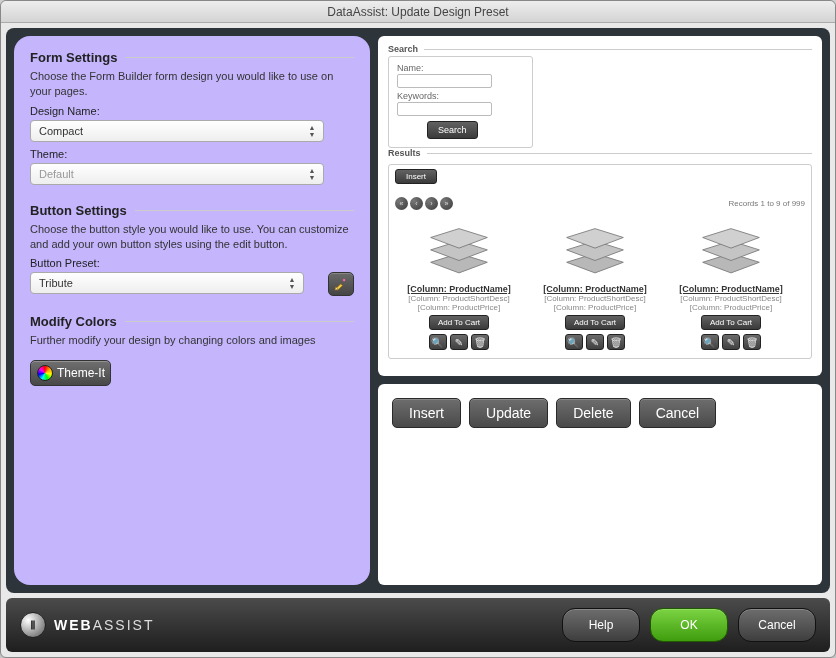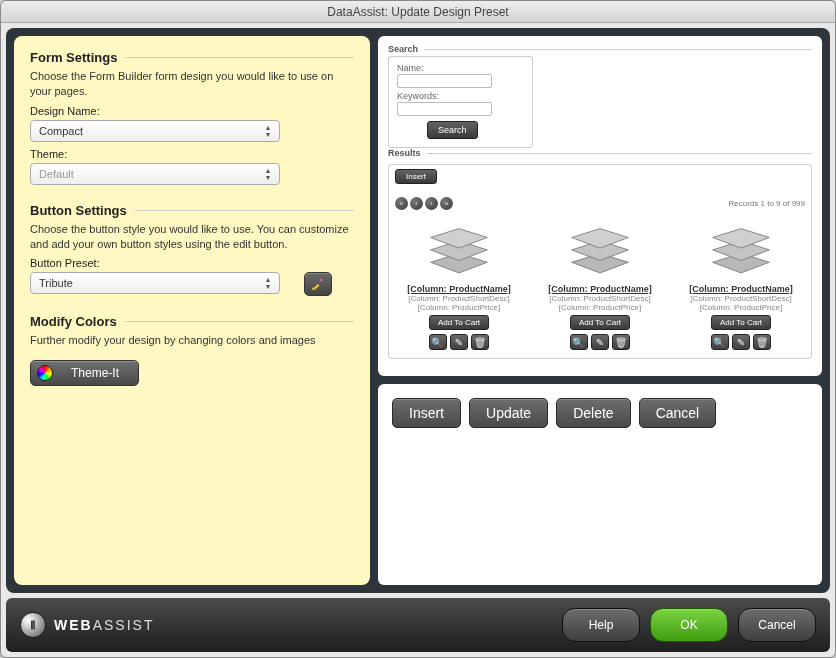--- a/index.html
+++ b/index.html
@@ -35,42 +35,42 @@
     background: #2d343a;
     border-radius: 8px;
     flex: 1;
     display: flex;
     flex-direction: column;
     padding: 8px;
   }
   .content-row { display: flex; flex: 1; gap: 8px; }
   .left-panel {
     width: 356px;
-    background: #fef9c3;
-    border-radius: 8px;
+    background: #c4b5fd;
+    border-radius: 16px;
     padding: 14px 16px;
     overflow: hidden;
   }
   .right-col { flex: 1; display: flex; flex-direction: column; gap: 8px; }
   .preview-pane, .action-pane {
     background: #fff;
     border-radius: 6px;
   }
   .preview-pane { flex: 0 0 340px; padding: 8px 10px; }
   .action-pane { flex: 1; padding: 14px; }
   .section-head {
     display: flex; align-items: center; gap: 8px; margin-top: 4px; margin-bottom: 4px;
   }
   .section-head.first { margin-top: 0; }
   .section-title { font-weight: bold; font-size: 13px; color: #222; white-space: nowrap; }
   .section-rule { flex:1; height:1px; background:#ccc; }
   .desc { color: #333; font-size: 11px; line-height: 1.35; margin-bottom: 6px; }
   .field-label { font-size: 11px; color:#222; margin-top:6px; margin-bottom:3px; }
   .combo {
-    width: 250px; height: 22px;
+    width: 294px; height: 22px;
     background: linear-gradient(#fff,#eee);
     border: 1px solid #aaa; border-radius: 4px;
     position: relative; padding: 0 20px 0 8px;
     line-height: 20px; font-size: 11px; color:#333;
   }
   .combo.disabled { color:#999; }
   .combo .arrows {
     position: absolute; right:4px; top:2px;
     width:14px; height:16px;
     display:flex; flex-direction:column; justify-content:center; align-items:center;
@@ -79,24 +79,24 @@
   .combo-row { display:flex; gap:24px; }
   .edit-btn {
     width:28px; height:24px;
     background: linear-gradient(#6a6a6a,#454545);
     border:1px solid #333; border-radius:5px;
     display:flex; align-items:center; justify-content:center;
     box-shadow: inset 0 1px 0 rgba(255,255,255,0.2);
   }
   .pencil-icon { width:14px; height:14px; }
   .theme-it-btn {
-    display:inline-flex; align-items:center; gap:18px;
+    display:inline-flex; align-items:center; gap:4px;
     background: linear-gradient(#707070,#484848);
     border:1px solid #333; border-radius:5px;
-    color:#fff; font-size:12px; padding:4px 19px 4px 6px;
+    color:#fff; font-size:12px; padding:4px 5px 4px 6px;
     box-shadow: inset 0 1px 0 rgba(255,255,255,0.25);
     margin-top:6px;
   }
   .color-wheel {
     width:16px; height:16px; border-radius:50%;
     background: conic-gradient(red,orange,yellow,lime,cyan,blue,magenta,red);
     border:1px solid #222;
   }
   
   .pv-section-label { font-size:9px; font-weight:bold; color:#555; display:flex; align-items:center; gap:6px; }
@@ -120,21 +120,21 @@
     color:#fff; border-radius:3px; font-size:8px; padding:2px 10px;
     border:1px solid #222;
   }
   .pv-pager { margin-top:12px; display:flex; align-items:center; justify-content:space-between; }
   .pv-dots span {
     display:inline-flex; width:13px; height:13px; border-radius:50%;
     background: radial-gradient(circle at 30% 30%, #777, #3a3a3a);
     margin-right:2px; align-items:center; justify-content:center; color:#ddd; font-size:7px;
   }
   .pv-count { font-size:8px; color:#777; }
-  .pv-products { display:flex; gap:9px; margin-top:8px; justify-content:space-between; padding:0 4px; }
+  .pv-products { display:flex; gap:16px; margin-top:8px; padding:0 4px; }
   .pv-product { width:120px; text-align:center; }
   .stack svg { width:72px; height:62px; }
   .pv-link { font-size:9px; color:#333; font-weight:bold; text-decoration:underline; display:block; margin-top:2px; }
   .pv-meta { font-size:8px; color:#888; display:block; }
   .pv-cart {
     display:inline-block; background: linear-gradient(#626262,#3b3b3b);
     color:#fff; border-radius:3px; font-size:8px; padding:2px 8px; margin-top:3px;
     border:1px solid #222;
   }
   .pv-icon-row { display:flex; gap:3px; justify-content:center; margin-top:4px; }

